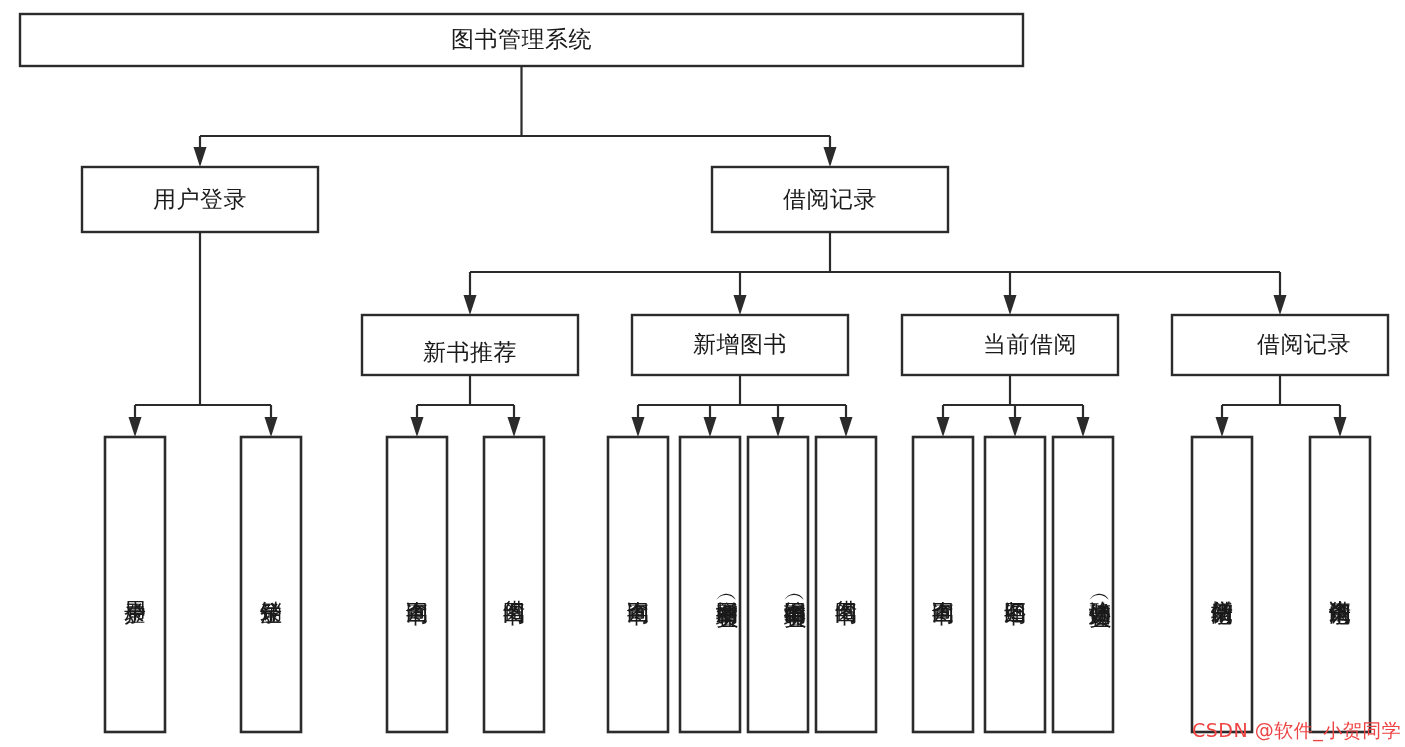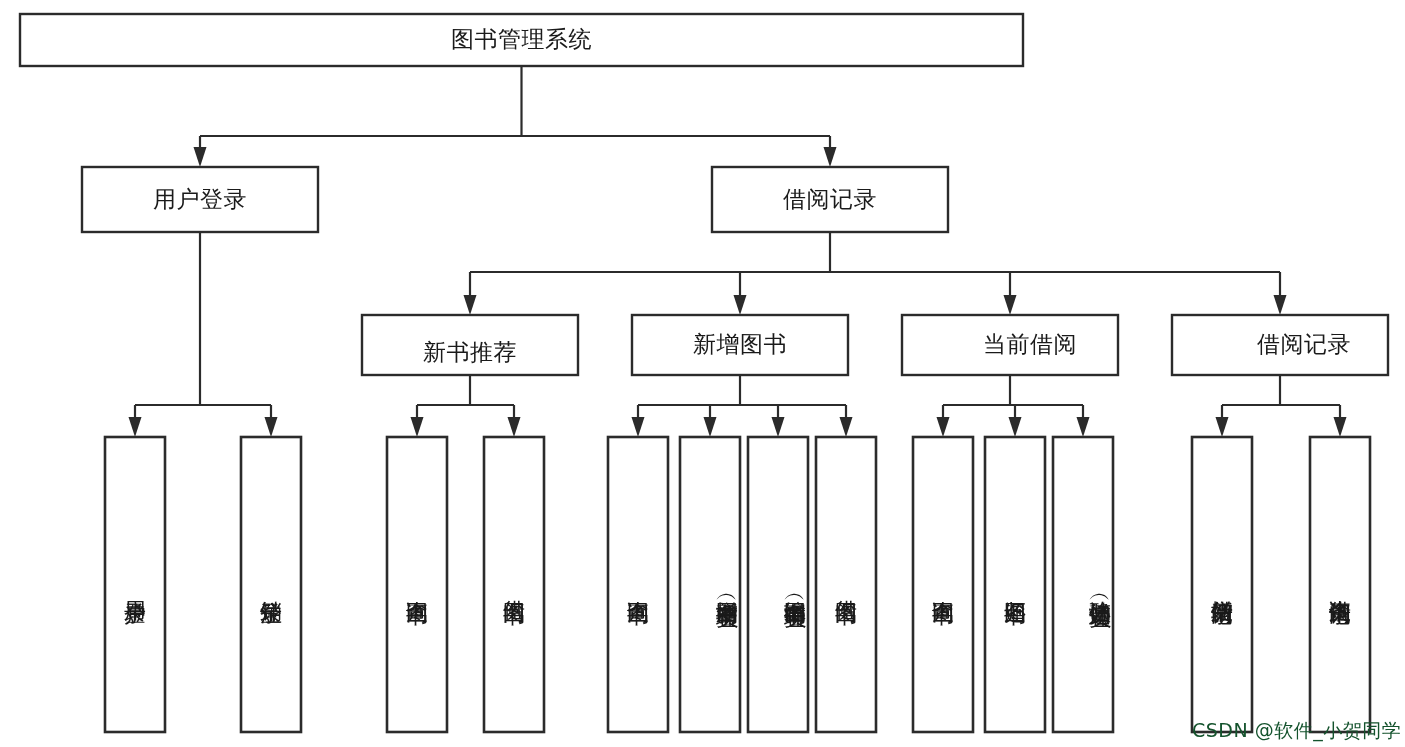--- a/index.html
+++ b/index.html
@@ -74,21 +74,21 @@
     text-orientation: upright;
     letter-spacing: 1px;
     white-space: nowrap;
     pointer-events: none;
   }
   .leaf-label.centered {
     align-items: center;
   }
   .watermark {
     position: absolute;
-    color: #14532d;
+    color: #ef4444;
     font-family: "DejaVu Sans", "Liberation Sans", sans-serif;
     font-size: 19px;
     letter-spacing: 0.5px;
     white-space: nowrap;
     pointer-events: none;
   }
 </style>
 </head>
 <body>
 

